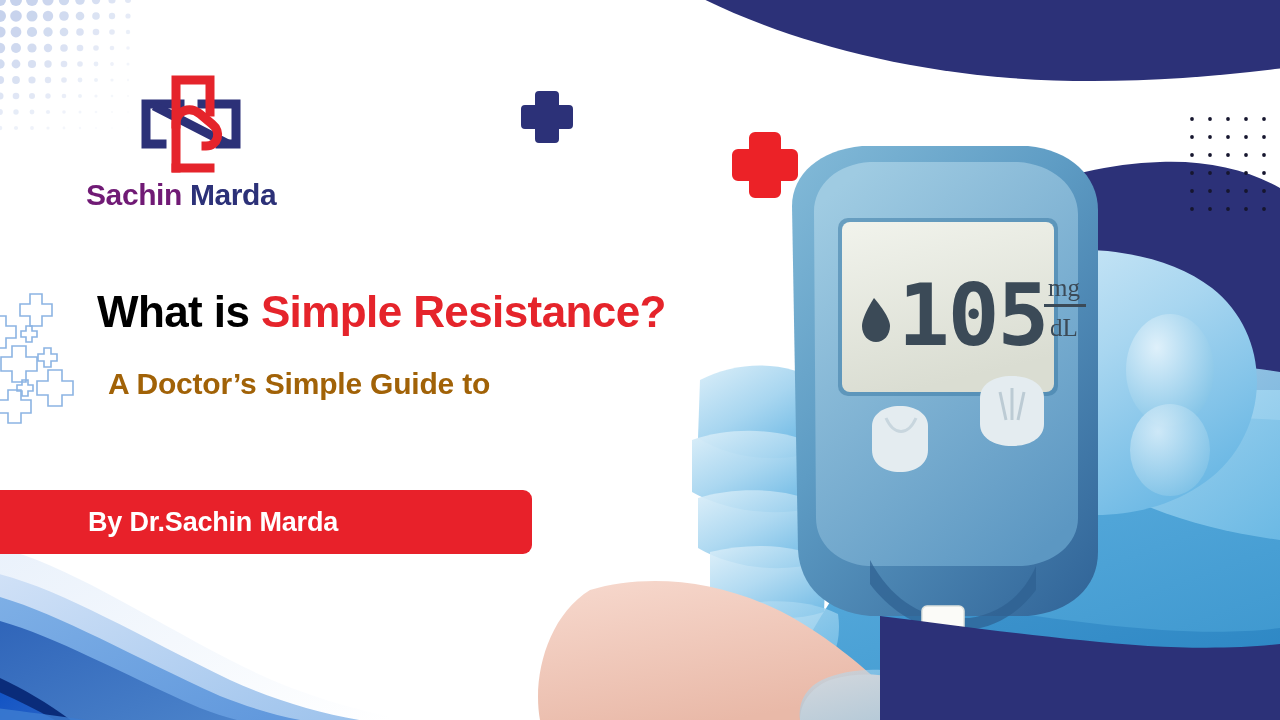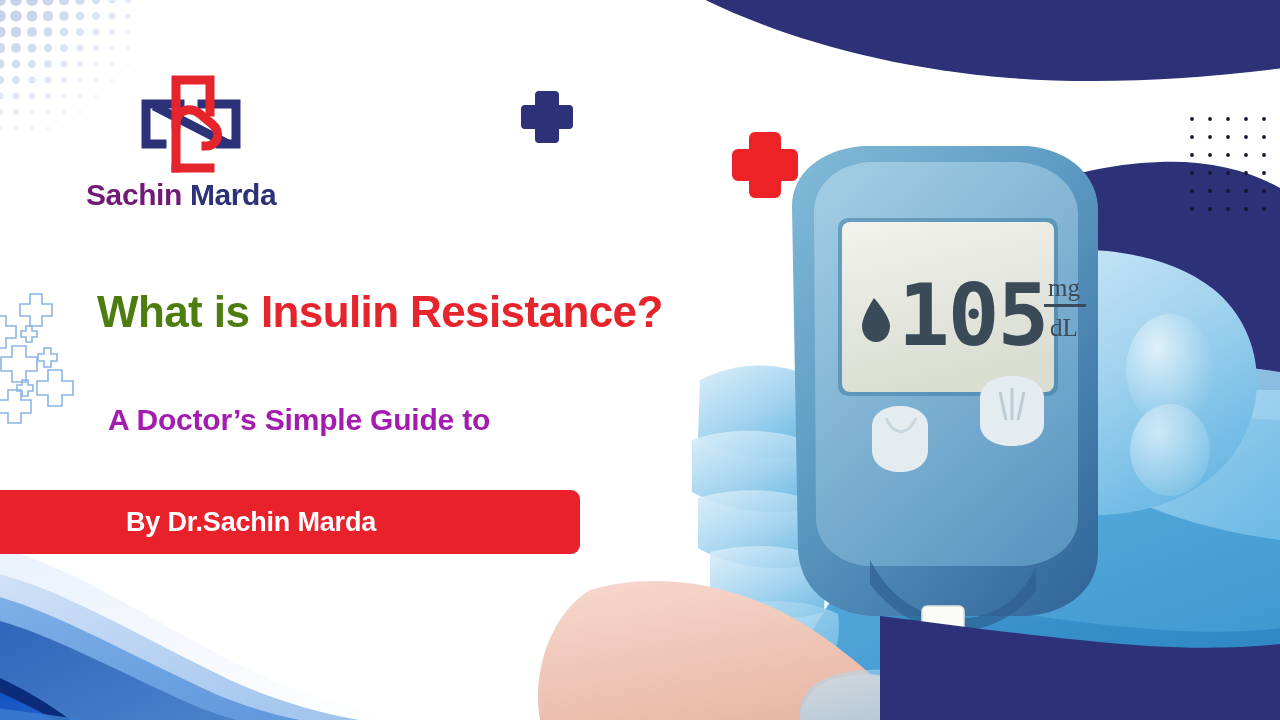--- a/index.html
+++ b/index.html
@@ -53,38 +53,38 @@
   .plus { position:absolute; }
   #plus-navy { left:519px; top:89px; width:56px; height:56px; }
   #plus-red  { left:729px; top:129px; width:72px; height:72px; }
 
   
   #headline {
     position:absolute; left:97px; top:289px; width:700px;
     font-size:44px; font-weight:700; line-height:1.06;
     letter-spacing:-0.6px; white-space:nowrap;
   }
-  #headline .h-navy { color:#4d7c0f; }
+  #headline .h-navy { color:#000000; }
   #headline .h-red  { color:#E5242B; }
 
   #subhead {
     position:absolute; left:108px; top:362px; width:640px;
     font-size:30px; font-weight:700; line-height:1.48;
-    color:#a21caf; letter-spacing:-0.2px;margin-top:36px;
+    color:#a16207; letter-spacing:-0.2px;
   }
   #subhead .sub-line { display:block; }
 
   
   #byline {
     position:absolute; left:0px; top:490px;
-    width:580px; height:64px;
+    width:532px; height:64px;
     background:#E8212A;
     border-top-right-radius:9px;
     border-bottom-right-radius:9px;
-    display:flex; align-items:center;padding-left:38px;
+    display:flex; align-items:center;
   }
   #byline-text {
     color:#ffffff; font-size:27px; font-weight:700;
     letter-spacing:-0.2px; margin-left:88px;
     white-space:nowrap;
   }
 
   
   #photo { position:absolute; left:470px; top:120px; width:810px; height:600px; }
 </style>
@@ -389,21 +389,21 @@
     </div>
   </div>
 
   <svg class="plus" id="plus-navy" viewBox="0 0 56 56">
     <path d="M 20,2 h 16 a 4,4 0 0 1 4,4 v 10 h 10 a 4,4 0 0 1 4,4 v 16 a 4,4 0 0 1 -4,4 h -10 v 10 a 4,4 0 0 1 -4,4 h -16 a 4,4 0 0 1 -4,-4 v -10 h -10 a 4,4 0 0 1 -4,-4 v -16 a 4,4 0 0 1 4,-4 h 10 v -10 a 4,4 0 0 1 4,-4 Z" fill="#2C3178"></path>
   </svg>
   <svg class="plus" id="plus-red" viewBox="0 0 72 72">
     <path d="M 26,3 h 20 a 6,6 0 0 1 6,6 v 11 h 11 a 6,6 0 0 1 6,6 v 20 a 6,6 0 0 1 -6,6 h -11 v 11 a 6,6 0 0 1 -6,6 h -20 a 6,6 0 0 1 -6,-6 v -11 h -11 a 6,6 0 0 1 -6,-6 v -20 a 6,6 0 0 1 6,-6 h 11 v -11 a 6,6 0 0 1 6,-6 Z" fill="#EC2227"></path>
   </svg>
 
-  <h1 id="headline"><span class="h-navy">What is </span><span class="h-red">Insulin Resistance?</span></h1>
+  <h1 id="headline"><span class="h-navy">What is </span><span class="h-red">Simple Resistance?</span></h1>
 
   <h2 id="subhead">
     <span class="sub-line">A Doctor’s Simple Guide to</span>
   </h2>
 
   <div id="byline">
     <span id="byline-text">By Dr.Sachin Marda</span>
   </div>
 
 </div>

